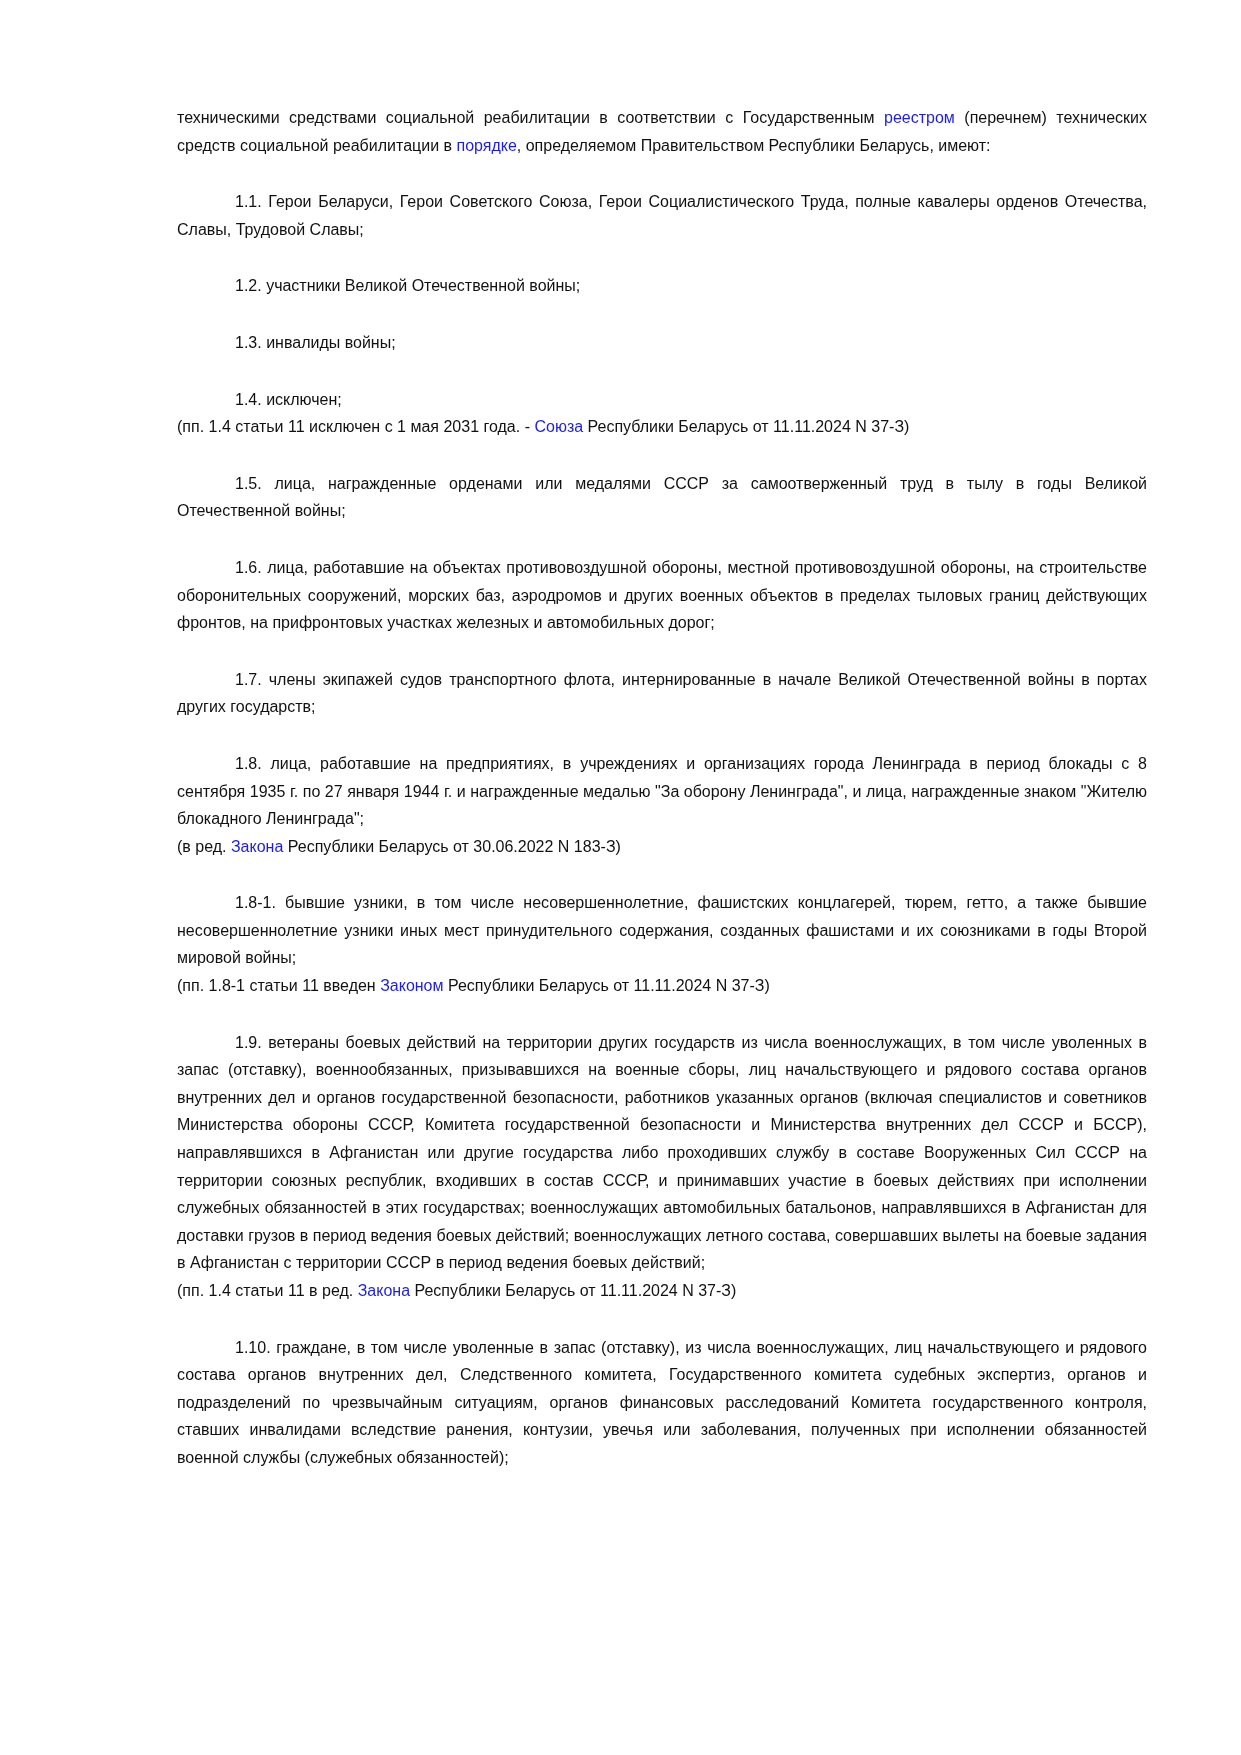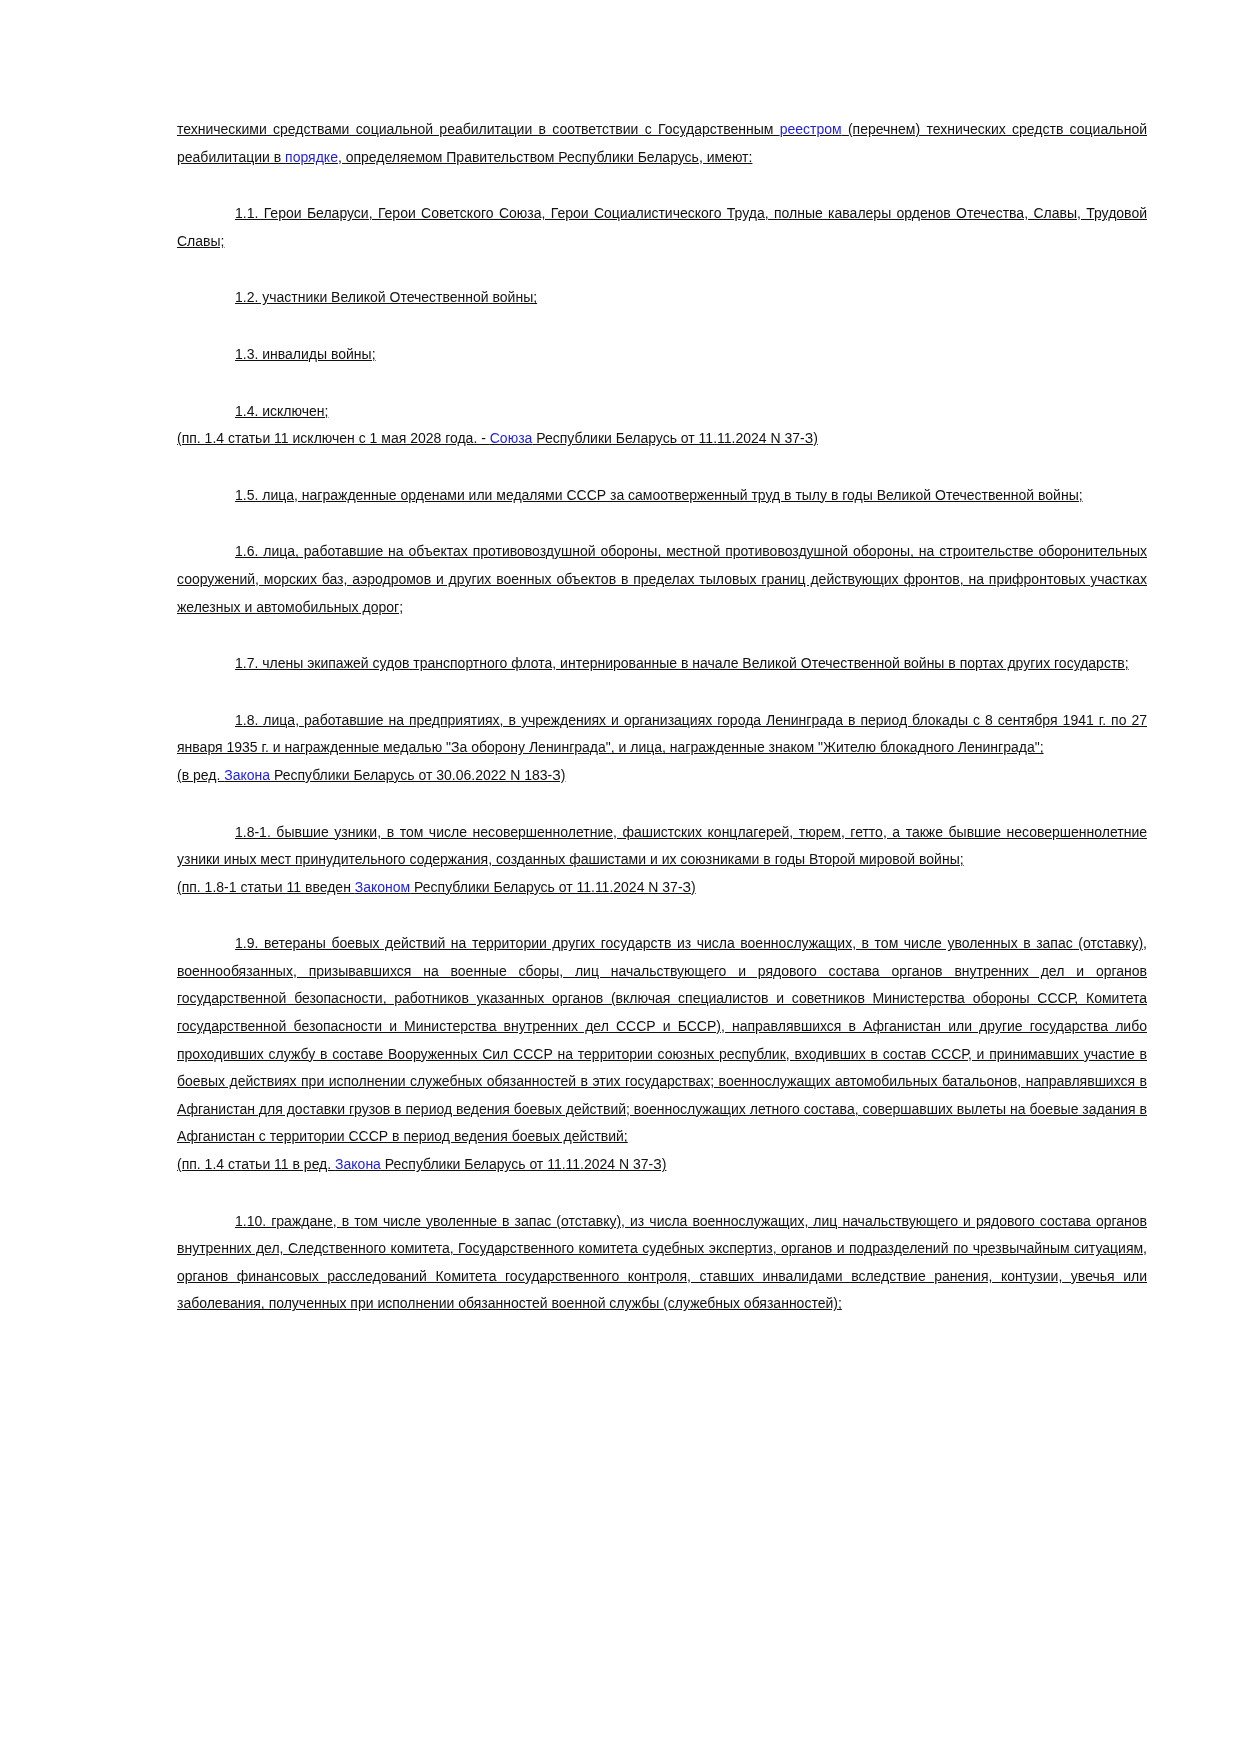--- a/index.html
+++ b/index.html
@@ -11,25 +11,24 @@
     width: 1241px;
     height: 1755px;
     position: relative;
     overflow: hidden;
     font-family: "Liberation Sans", "DejaVu Sans", sans-serif;
     color: #111111;
   }
   .page {
     position: absolute;
     left: 177px;
-    top: 116px;
+    top: 104px;
     width: 970px;
-    font-size: 14px;
+    font-size: 16px;
     line-height: 27.6px;
-    text-decoration: underline;
   }
   .p {
     margin: 0;
     text-align: justify;
     text-align-last: left;
   }
   .indent {
     text-indent: 58px;
   }
   .gap {
@@ -52,29 +51,29 @@
 
   <p class="p"><span>техническими средствами социальной реабилитации в соответствии с Государственным </span><a class="link">реестром</a><span> (перечнем) технических средств социальной реабилитации в </span><a class="link">порядке</a><span>, определяемом Правительством Республики Беларусь, имеют:</span></p>
 
   <p class="p indent gap">1.1. Герои Беларуси, Герои Советского Союза, Герои Социалистического Труда, полные кавалеры орденов Отечества, Славы, Трудовой Славы;</p>
 
   <p class="p indent gap">1.2. участники Великой Отечественной войны;</p>
 
   <p class="p indent gap">1.3. инвалиды войны;</p>
 
   <p class="p indent gap">1.4. исключен;</p>
-  <p class="note"><span>(пп. 1.4 статьи 11 исключен с 1 мая 2028 года. - </span><a class="link">Союза</a><span> Республики Беларусь от 11.11.2024 N 37-З)</span></p>
+  <p class="note"><span>(пп. 1.4 статьи 11 исключен с 1 мая 2031 года. - </span><a class="link">Союза</a><span> Республики Беларусь от 11.11.2024 N 37-З)</span></p>
 
   <p class="p indent gap">1.5. лица, награжденные орденами или медалями СССР за самоотверженный труд в тылу в годы Великой Отечественной войны;</p>
 
   <p class="p indent gap">1.6. лица, работавшие на объектах противовоздушной обороны, местной противовоздушной обороны, на строительстве оборонительных сооружений, морских баз, аэродромов и других военных объектов в пределах тыловых границ действующих фронтов, на прифронтовых участках железных и автомобильных дорог;</p>
 
   <p class="p indent gap">1.7. члены экипажей судов транспортного флота, интернированные в начале Великой Отечественной войны в портах других государств;</p>
 
-  <p class="p indent gap">1.8. лица, работавшие на предприятиях, в учреждениях и организациях города Ленинграда в период блокады с 8 сентября 1941 г. по 27 января 1935 г. и награжденные медалью "За оборону Ленинграда", и лица, награжденные знаком "Жителю блокадного Ленинграда";</p>
+  <p class="p indent gap">1.8. лица, работавшие на предприятиях, в учреждениях и организациях города Ленинграда в период блокады с 8 сентября 1935 г. по 27 января 1944 г. и награжденные медалью "За оборону Ленинграда", и лица, награжденные знаком "Жителю блокадного Ленинграда";</p>
   <p class="note"><span>(в ред. </span><a class="link">Закона</a><span> Республики Беларусь от 30.06.2022 N 183-З)</span></p>
 
   <p class="p indent gap">1.8-1. бывшие узники, в том числе несовершеннолетние, фашистских концлагерей, тюрем, гетто, а также бывшие несовершеннолетние узники иных мест принудительного содержания, созданных фашистами и их союзниками в годы Второй мировой войны;</p>
   <p class="note"><span>(пп. 1.8-1 статьи 11 введен </span><a class="link">Законом</a><span> Республики Беларусь от 11.11.2024 N 37-З)</span></p>
 
   <p class="p indent gap">1.9. ветераны боевых действий на территории других государств из числа военнослужащих, в том числе уволенных в запас (отставку), военнообязанных, призывавшихся на военные сборы, лиц начальствующего и рядового состава органов внутренних дел и органов государственной безопасности, работников указанных органов (включая специалистов и советников Министерства обороны СССР, Комитета государственной безопасности и Министерства внутренних дел СССР и БССР), направлявшихся в Афганистан или другие государства либо проходивших службу в составе Вооруженных Сил СССР на территории союзных республик, входивших в состав СССР, и принимавших участие в боевых действиях при исполнении служебных обязанностей в этих государствах; военнослужащих автомобильных батальонов, направлявшихся в Афганистан для доставки грузов в период ведения боевых действий; военнослужащих летного состава, совершавших вылеты на боевые задания в Афганистан с территории СССР в период ведения боевых действий;</p>
   <p class="note"><span>(пп. 1.4 статьи 11 в ред. </span><a class="link">Закона</a><span> Республики Беларусь от 11.11.2024 N 37-З)</span></p>
 
   <p class="p indent gap">1.10. граждане, в том числе уволенные в запас (отставку), из числа военнослужащих, лиц начальствующего и рядового состава органов внутренних дел, Следственного комитета, Государственного комитета судебных экспертиз, органов и подразделений по чрезвычайным ситуациям, органов финансовых расследований Комитета государственного контроля, ставших инвалидами вследствие ранения, контузии, увечья или заболевания, полученных при исполнении обязанностей военной службы (служебных обязанностей);</p>
 

